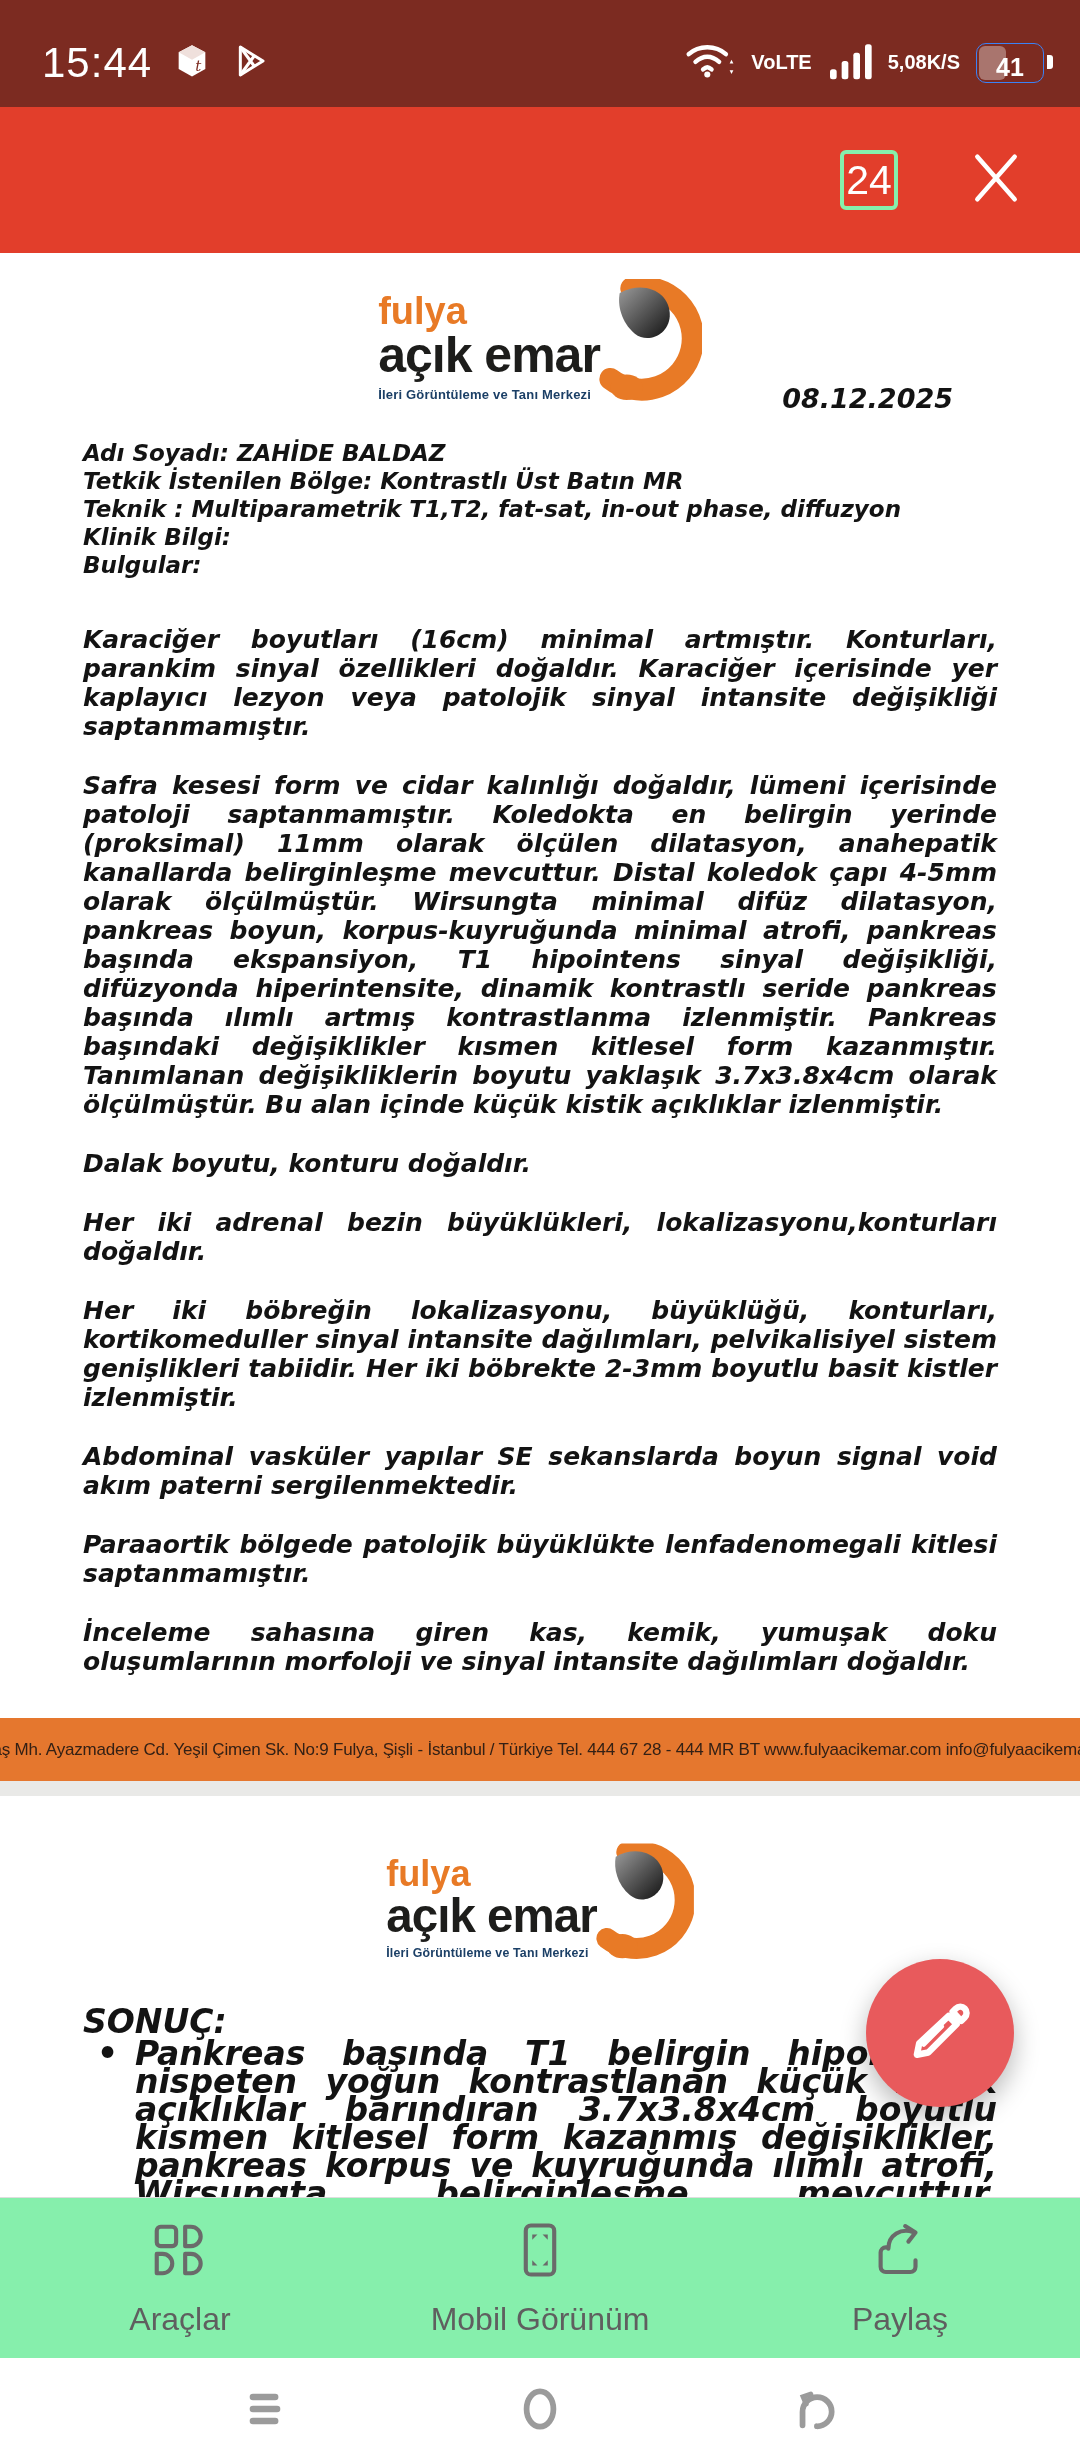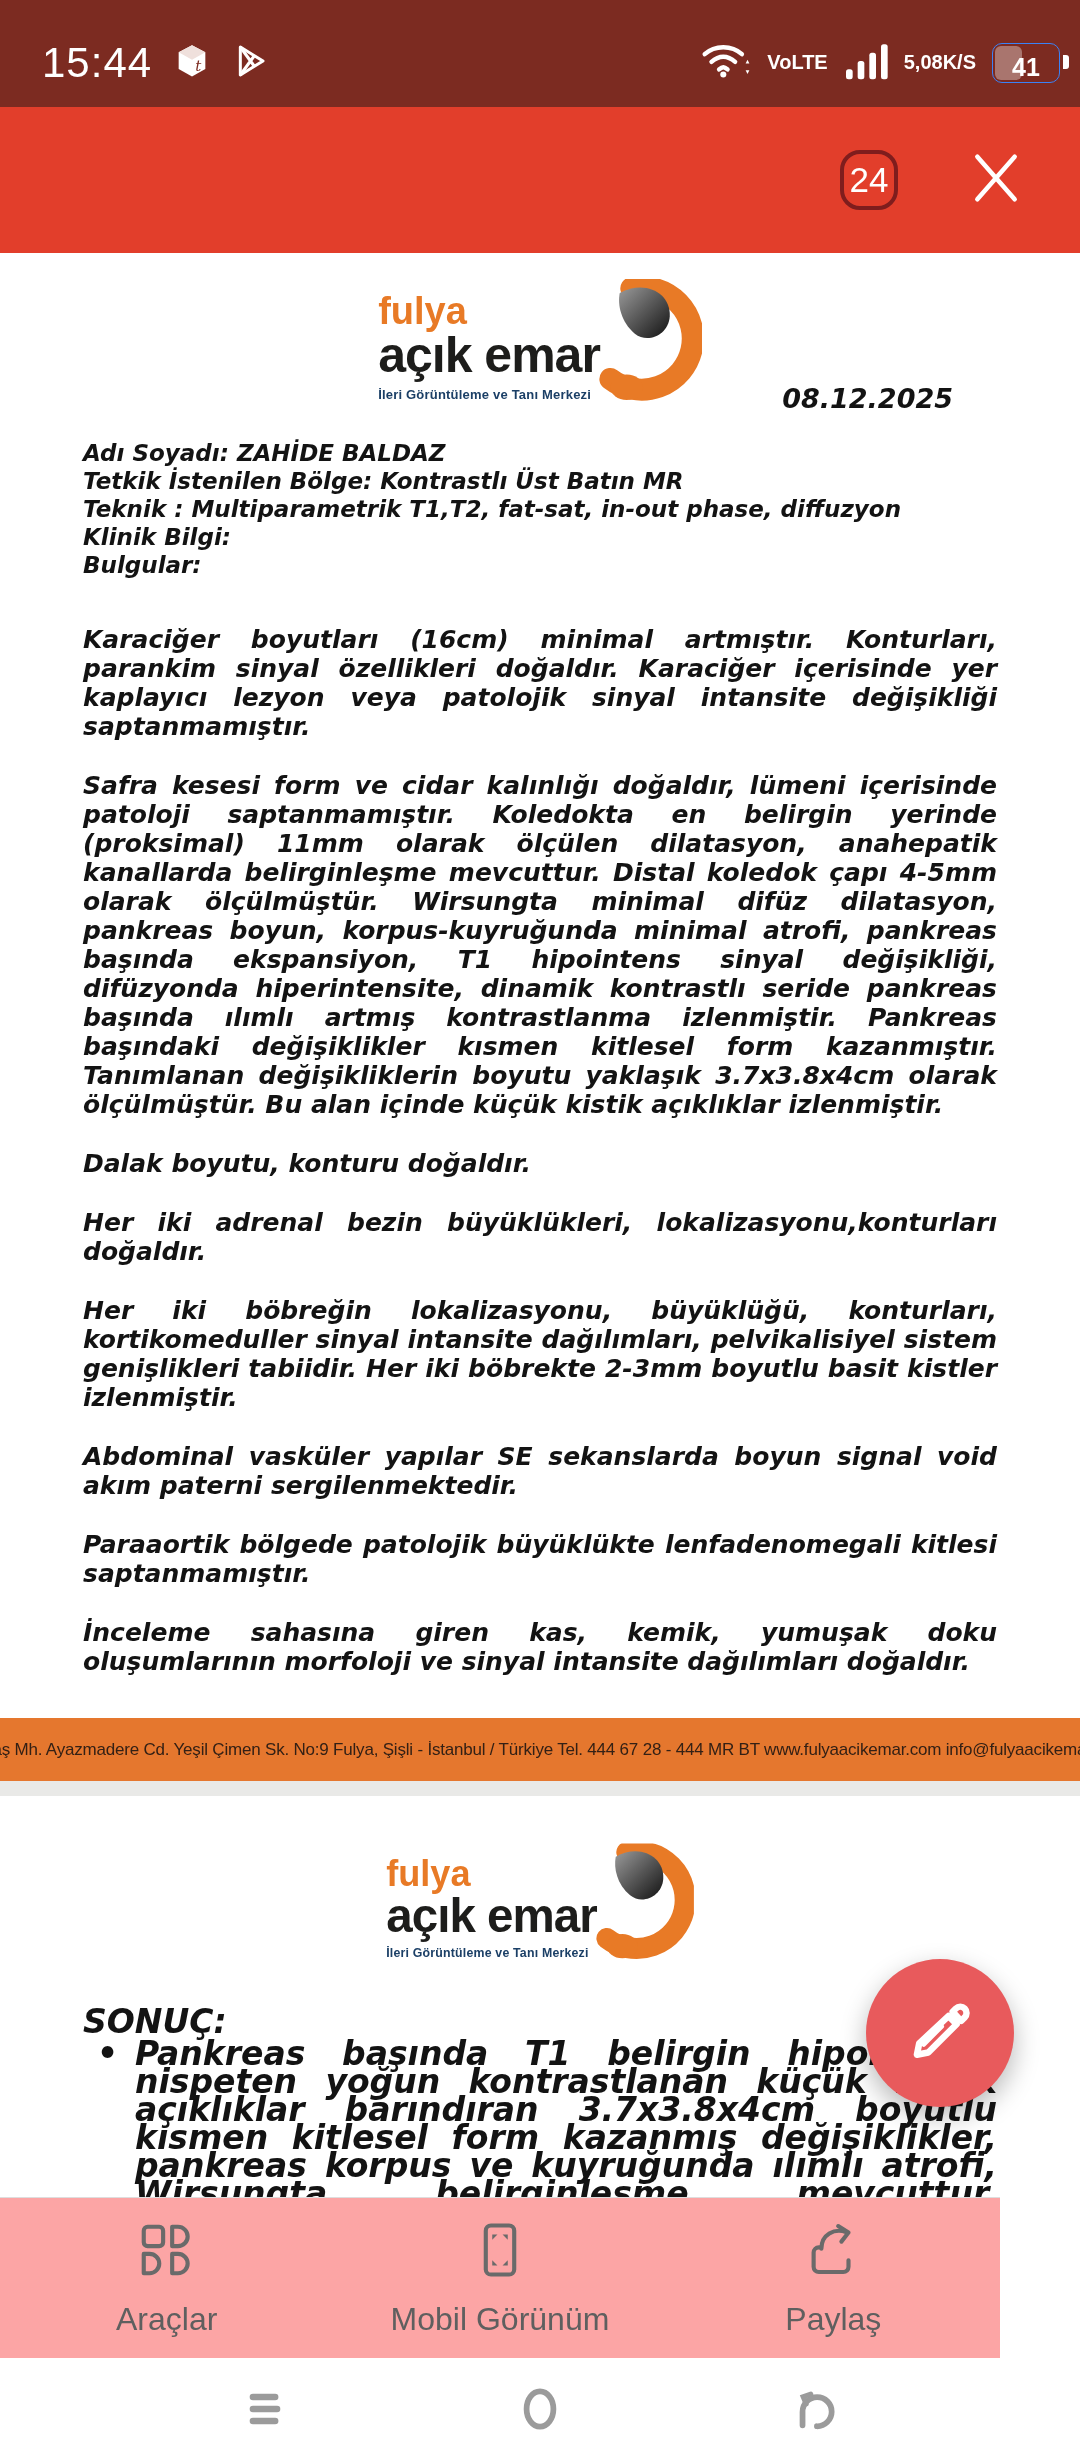--- a/index.html
+++ b/index.html
@@ -4,43 +4,43 @@
 <style>
   html,body{margin:0;padding:0;}
   body{
     width:1080px;height:2460px;position:relative;overflow:hidden;
     background:#ffffff;font-family:"Liberation Sans",sans-serif;
   }
   
   .status-bar{
     position:absolute;top:0;left:0;width:1080px;height:107px;background:#7c2b21;
     box-sizing:border-box;display:flex;align-items:center;justify-content:space-between;
-    padding:18px 20px 0 42px;color:#fff;
+    padding:18px 36px 0 42px;color:#fff;
   }
   .sb-left{display:flex;align-items:center;gap:20px;}
   .sb-time{font-size:42px;font-weight:400;letter-spacing:1px;}
   .sb-right{display:flex;align-items:center;gap:16px;}
   .sb-stack{display:flex;flex-direction:row;align-items:center;line-height:21px;
     font-size:20px;font-weight:bold;}
   .battery{position:relative;width:66px;height:38px;border:1px solid #3b82f6;border-radius:10px;
     display:flex;align-items:flex-end;justify-content:center;}
   .battery-fill{position:absolute;left:2px;top:2px;bottom:2px;width:41%;
     background:rgba(255,255,255,.35);border-radius:6px;}
   .battery-num{position:relative;font-size:25px;font-weight:bold;color:#fff;}
   .battery-nub{position:absolute;right:-10px;top:11px;width:6px;height:14px;background:#fff;
     border-radius:0 3px 3px 0;}
   
   .app-header{
     position:absolute;top:107px;left:0;width:1080px;height:146px;background:#e23e2b;
     display:flex;align-items:center;justify-content:flex-end;gap:66px;
     box-sizing:border-box;padding-right:52px;
   }
-  .page-badge{width:50px;height:52px;border:4px solid #7f1d1d;border-radius:20px;
+  .page-badge{width:50px;height:52px;border:4px solid #86efac;border-radius:6px;
     display:flex;align-items:center;justify-content:center;color:#fff;
-    font-size:35px;font-weight:400;}
+    font-size:41px;font-weight:400;}
   
   .viewer{position:absolute;top:253px;left:0;width:1080px;height:2105px;background:#e9e9e7;}
   .page1{position:absolute;top:0;left:0;width:1080px;height:1528px;background:#fff;}
   .page2{position:absolute;top:1543px;left:0;width:1080px;height:562px;background:#fff;}
   .page-gap{position:absolute;top:1528px;left:0;width:1080px;height:15px;background:#e9e9e7;}
   
   .logo{display:flex;align-items:center;justify-content:center;}
   .logo1{position:absolute;top:30px;left:0;width:1080px;}
   .logo2{position:absolute;top:48px;left:0;width:1080px;transform:scale(.95);}
   .logo-text{display:flex;flex-direction:column;align-items:flex-start;}
@@ -63,21 +63,21 @@
     text-align:justify;}
   .sonuc-head{margin-bottom:4px;}
   .sonuc-item{display:flex;}
   .sonuc-bullet{width:52px;flex:0 0 52px;text-align:left;padding-left:14px;box-sizing:border-box;}
   .sonuc-text{flex:1;}
   
   .fab{position:absolute;left:866px;top:1706px;width:148px;height:148px;border-radius:50%;
     background:#e85a5c;display:flex;align-items:center;justify-content:center;
     box-shadow:0 10px 26px rgba(0,0,0,.28);}
   
-  .toolbar{position:absolute;top:2197px;left:0;width:1000px;height:161px;background:#fca5a5;
+  .toolbar{position:absolute;top:2197px;left:0;width:1080px;height:161px;background:#86efac;
     border-top:1px solid #dedede;box-sizing:border-box;display:flex;align-items:center;}
   .tool-item{flex:1;display:flex;flex-direction:column;align-items:center;gap:16px;}
   .tool-label{font-size:32px;color:#5f5f5f;}
   
   .navbar{position:absolute;top:2358px;left:0;width:1080px;height:102px;background:#fff;
     display:flex;align-items:center;justify-content:center;gap:225px;}
   .nav-btn{width:50px;height:50px;display:flex;align-items:center;justify-content:center;}
 </style>
 </head>
 <body>

